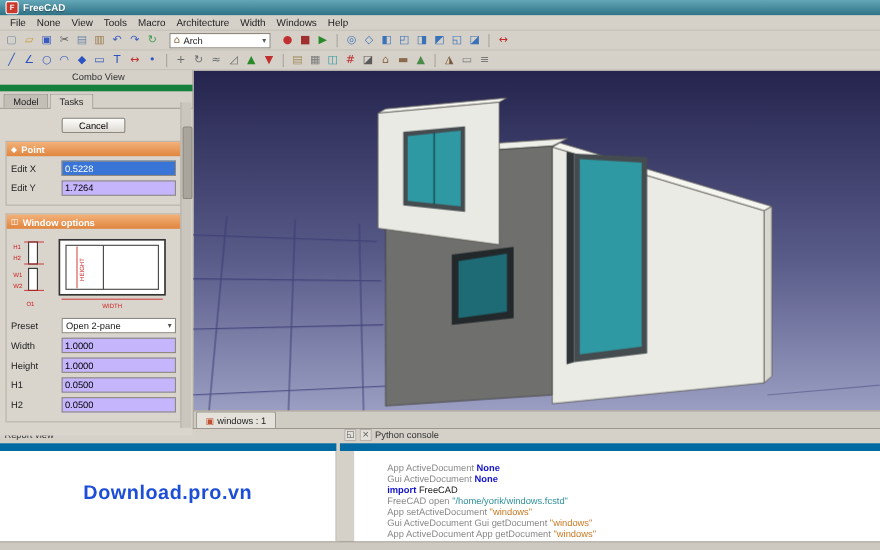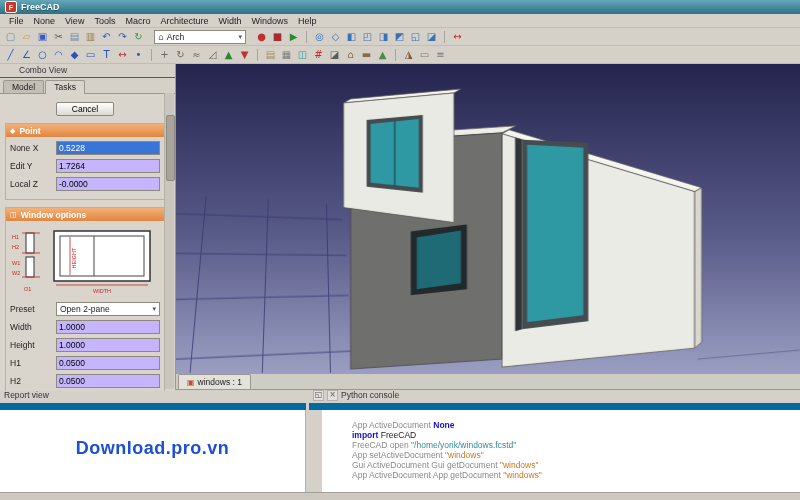--- a/index.html
+++ b/index.html
@@ -29,22 +29,22 @@
         height:12px;padding:0 3px;margin:0 8px;width:84px;font-size:8.5px;}
   .wb-icon{color:#8a6a3a;font-family:"DejaVu Sans",sans-serif;font-size:9px;}
   .wb-value{flex:1;}
   .wb-arrow{color:#555;font-size:7px;}
 
   
   .main{display:flex;height:325px;}
 
   
   .combo-view{width:176px;background:#d5d1c9;border-right:1px solid #9b978f;position:relative;box-sizing:border-box;}
-  .cv-title{height:13px;line-height:13px;padding-left:19px;font-size:8.5px;color:#333;
-            border-bottom:1px solid #15803d;}
+  .cv-title{height:13px;line-height:13px;padding-left:4px;font-size:8.5px;color:#333;
+            border-bottom:6px solid #15803d;text-align:center;}
   .cv-tabs{height:15px;display:flex;align-items:flex-end;padding-left:3px;gap:1px;border-bottom:1px solid #9b978f;}
   .cv-tab{background:#c3bfb7;border:1px solid #9b978f;border-bottom:none;padding:1px 8px;
           font-size:8.5px;border-radius:2px 2px 0 0;}
   .cv-tab.active{background:#d9d5cd;position:relative;top:1px;padding-bottom:2px;}
   .cv-body{padding:5px 10px 0 5px;background:#d9d5cd;height:292px;overflow:hidden;}
   .cancel-btn{display:block;margin:3px auto 7px auto;width:58px;height:14px;font-size:8.5px;
           font-family:"Liberation Sans",sans-serif;background:linear-gradient(#fdfdfb,#dedad2);
           border:1px solid #8d897f;border-radius:2px;}
   .section{border:1px solid #b6b2aa;margin-bottom:7px;background:#d9d5cd;}
   .section-header{height:13px;display:flex;align-items:center;gap:4px;padding:0 4px;
@@ -200,30 +200,26 @@
       <div class="cv-body">
         <button class="cancel-btn">Cancel</button>
 
         <div class="section">
           <div class="section-header">
             <span class="sh-icon">◆</span>
             <span>Point</span>
           </div>
           <div class="section-body">
               <div class="field-row">
-                <span class="field-label">None X</span>
+                <span class="field-label">Edit X</span>
                 <input class="field-input selected" value="0.5228" style="">
               </div>
               <div class="field-row">
                 <span class="field-label">Edit Y</span>
                 <input class="field-input" value="1.7264" style="">
-              </div>
-              <div class="field-row">
-                <span class="field-label">Local Z</span>
-                <input class="field-input" value="-0.0000" style="">
               </div>
             </div>
         </div>
 
         <div class="section">
           <div class="section-header">
             <span class="sh-icon">◫</span>
             <span>Window options</span>
           </div>
           <div class="section-body">
@@ -349,20 +345,21 @@
     </div>
     <div class="dock-splitter"></div>
     <div class="python-console">
       <div class="dock-header">
         <span class="dock-icon">◱</span>
         <span class="dock-icon">×</span>
         <span>Python console</span>
       </div>
       <div class="console-content">
           <div class="console-line"><span class="tok-muted">App ActiveDocument </span><span class="tok-keyword">None</span></div>
+          <div class="console-line"><span class="tok-muted">Gui ActiveDocument </span><span class="tok-keyword">None</span></div>
           <div class="console-line"><span class="tok-keyword">import</span><span class="tok-plain"> FreeCAD</span></div>
           <div class="console-line"><span class="tok-muted">FreeCAD open </span><span class="tok-string_path">"/home/yorik/windows.fcstd"</span></div>
           <div class="console-line"><span class="tok-muted">App setActiveDocument </span><span class="tok-string">"windows"</span></div>
           <div class="console-line"><span class="tok-muted">Gui ActiveDocument Gui getDocument </span><span class="tok-string">"windows"</span></div>
           <div class="console-line"><span class="tok-muted">App ActiveDocument App getDocument </span><span class="tok-string">"windows"</span></div>
         </div>
     </div>
   </div>
 
   <div class="statusbar"></div>

